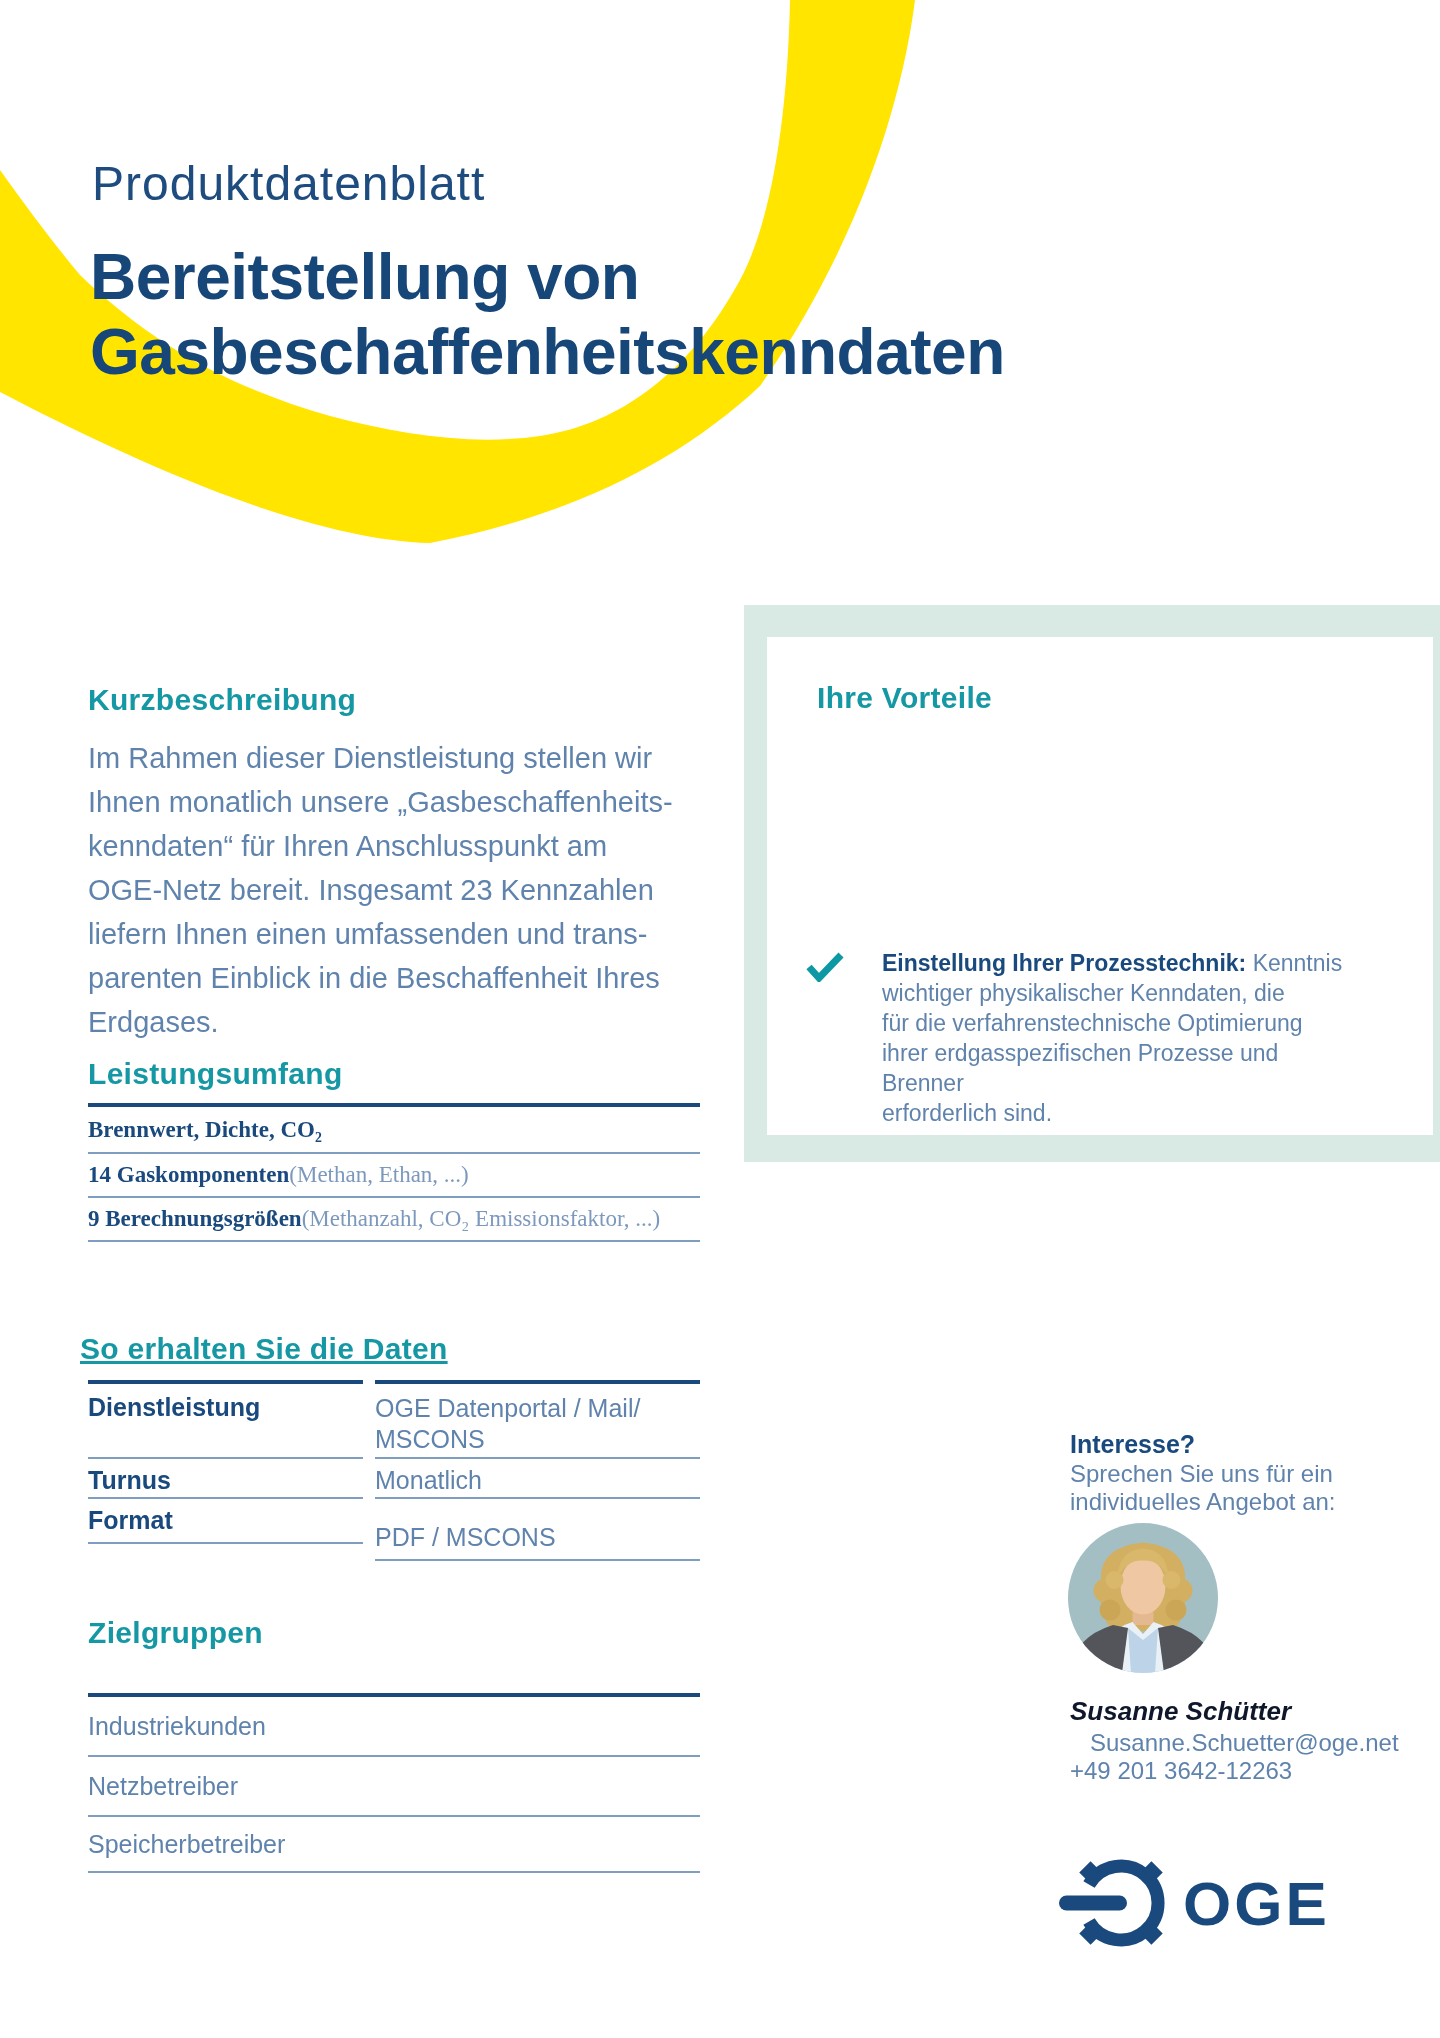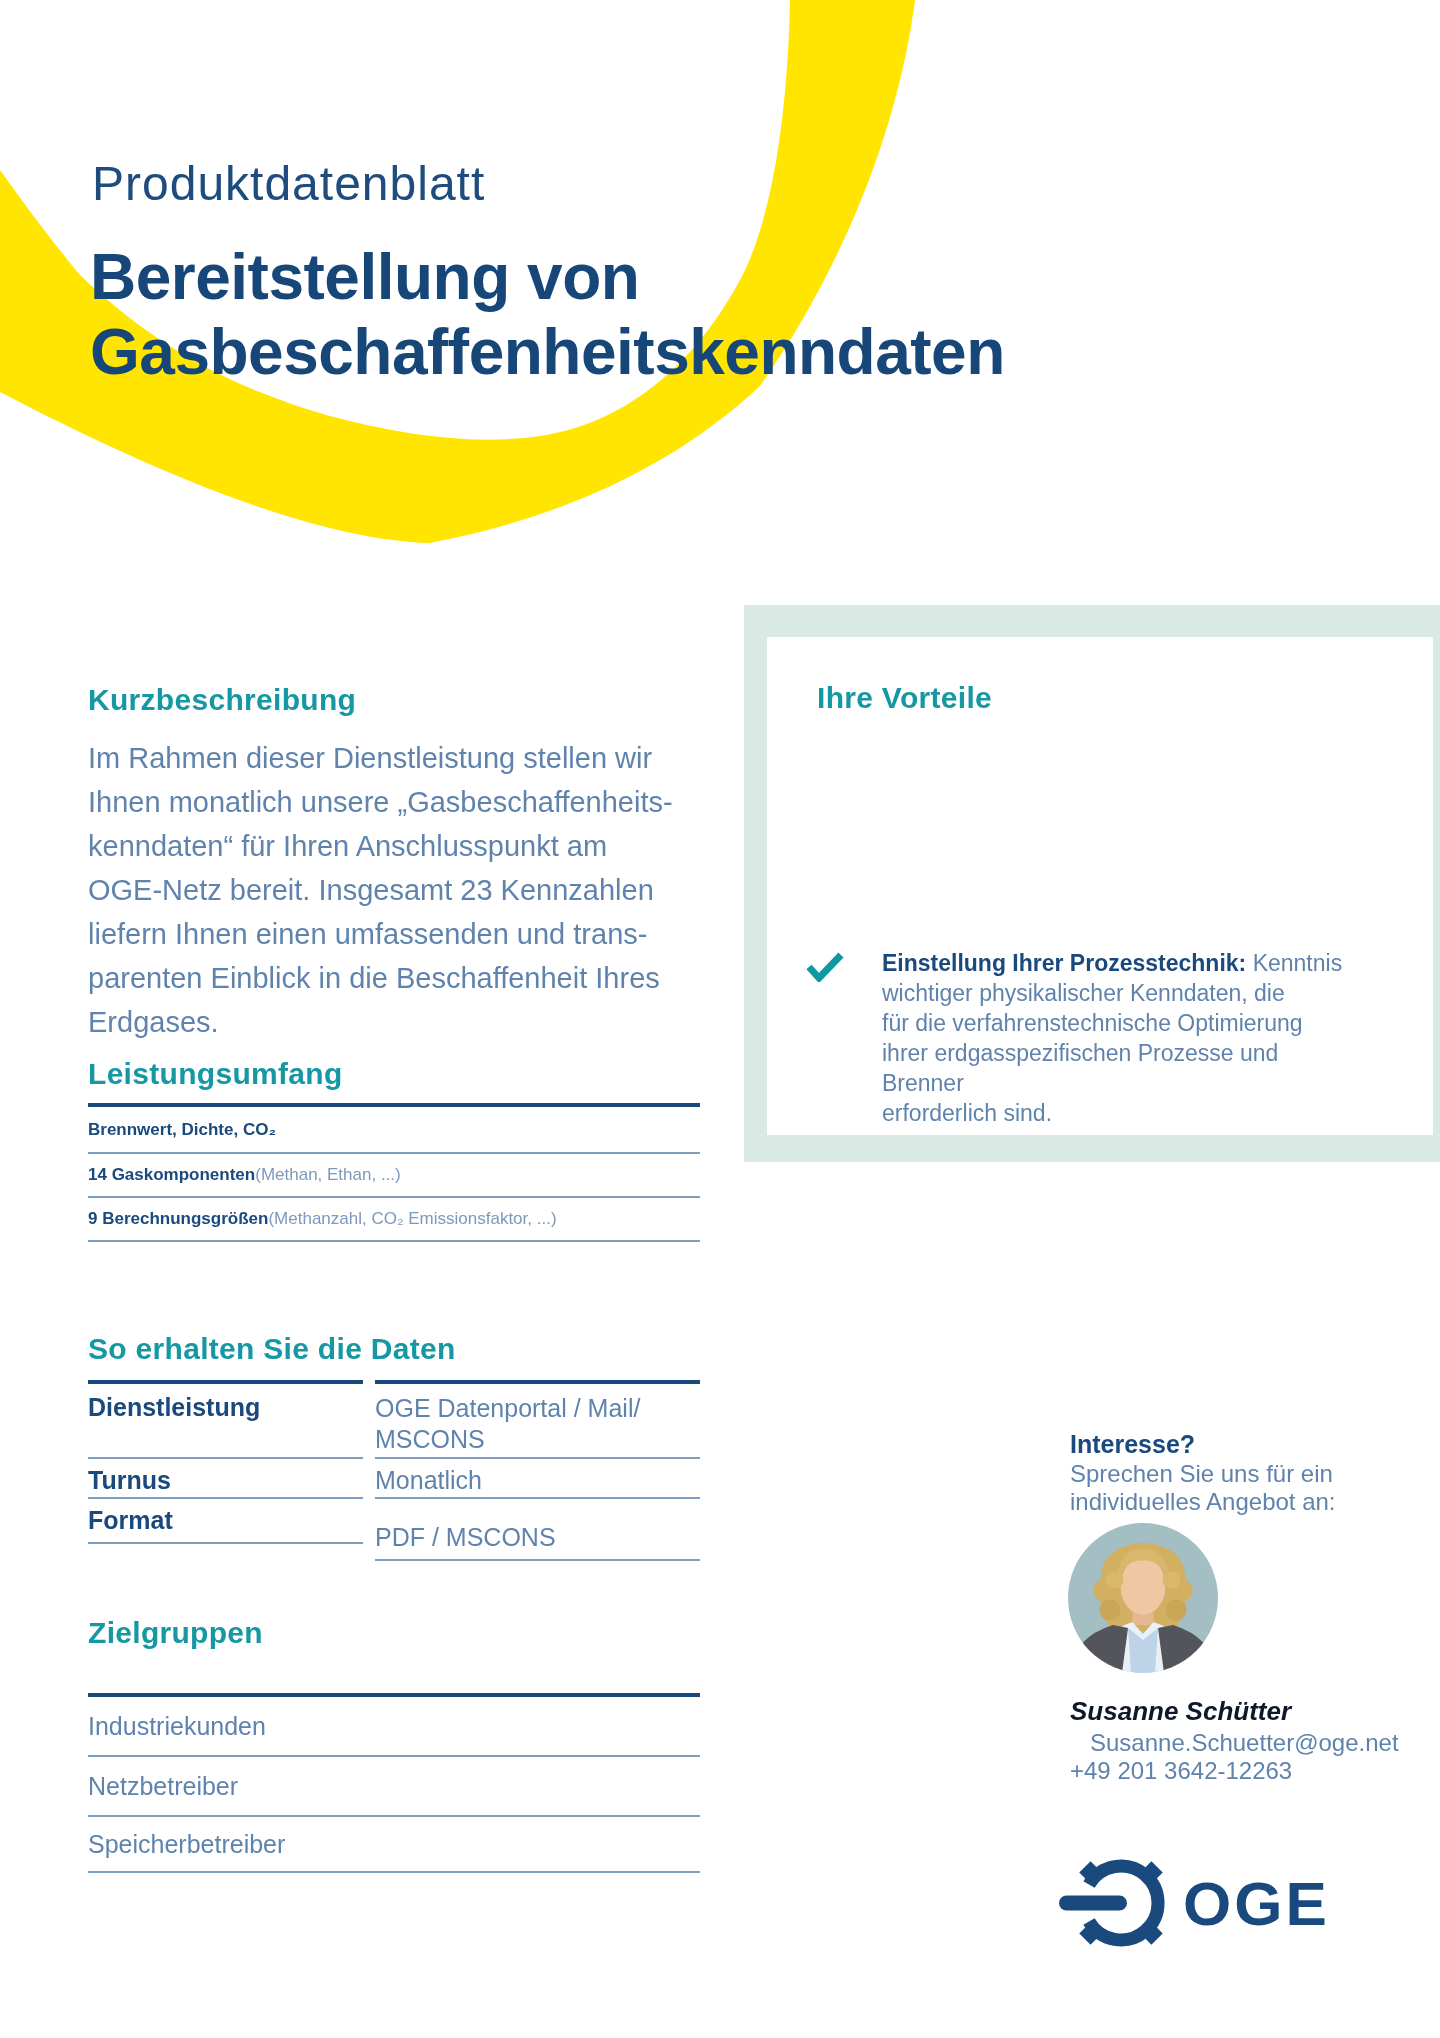--- a/index.html
+++ b/index.html
@@ -16,21 +16,21 @@
   .sec-head{font-size:30px;font-weight:700;color:#1598A3;letter-spacing:0.3px;}
   .steel{color:#5F83AC;}
   .rule-list{position:absolute;left:88px;width:612px;border-top:4px solid #19497D;}
   .rule-row{border-bottom:2px solid #7F9DBE;display:flex;align-items:center;}
   .lab{font-weight:700;color:#19497D;}
   .rest{color:#7C99BD;font-weight:400;}
   
   #kb-head{left:88px;top:683px;}
   #kb-body{left:88px;top:736px;width:640px;font-size:29px;line-height:44px;}
   
-  .lu-row{height:42px;font-size:17px;}
+  .lu-row{height:42px;font-size:23px;font-family:Liberation Serif, serif;}
   
   .tbl-col{position:absolute;border-top:4px solid #19497D;}
   .tbl-cell{border-bottom:2px solid #7F9DBE;font-size:25px;display:flex;align-items:flex-start;}
   
   .zg-row{height:58px;font-size:25px;}
   
   #mint-box{left:744px;top:605px;width:696px;height:557px;background:#D9E9E4;}
   #white-box{left:767px;top:637px;width:666px;height:498px;background:#ffffff;}
   #vt-head{left:817px;top:681px;}
   .vt-item{position:absolute;left:806px;width:560px;display:flex;}
@@ -89,21 +89,21 @@
     <div class="rule-row lu-row">
       <span class="lab">14 Gaskomponenten</span>
         <span class="rest"> (Methan, Ethan, ...)</span>
     </div>
     <div class="rule-row lu-row">
       <span class="lab">9 Berechnungsgrößen</span>
         <span class="rest"> (Methanzahl, CO₂ Emissionsfaktor, ...)</span>
     </div>
   </div>
 
-  <div class="abs sec-head" style="left:88px;top:1332px;">So erhalten Sie die Daten</div>
+  <div class="abs sec-head" style="left:80px;top:1332px;text-decoration:underline;">So erhalten Sie die Daten</div>
 
   <div class="tbl-col" style="left:88px;top:1380px;width:275px;">
     <div class="tbl-cell" style="height:64px;padding-top:9px;">
       <span class="lab">Dienstleistung</span>
       </div>
     <div class="tbl-cell" style="height:31px;padding-top:7px;">
       <span class="lab">Turnus</span>
       </div>
     <div class="tbl-cell" style="height:36px;padding-top:7px;">
       <span class="lab">Format</span>

